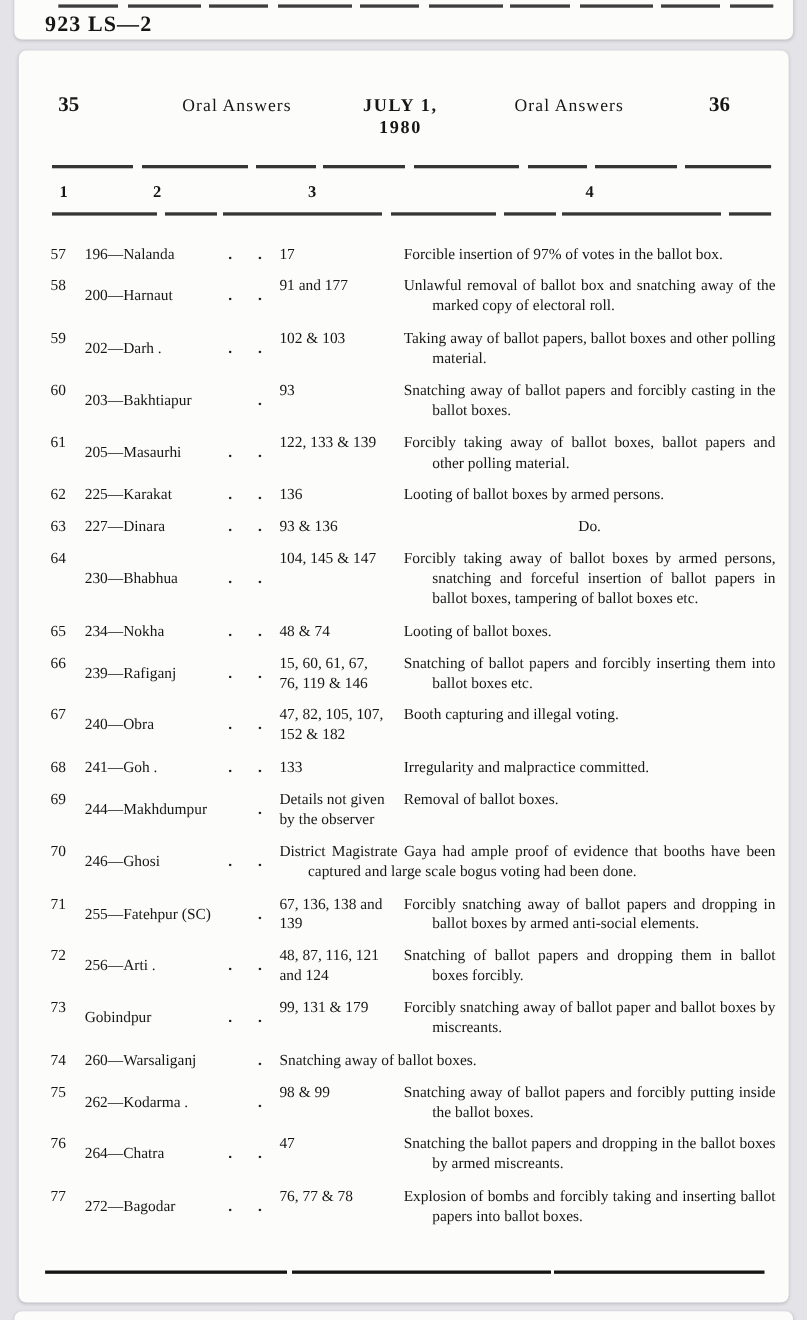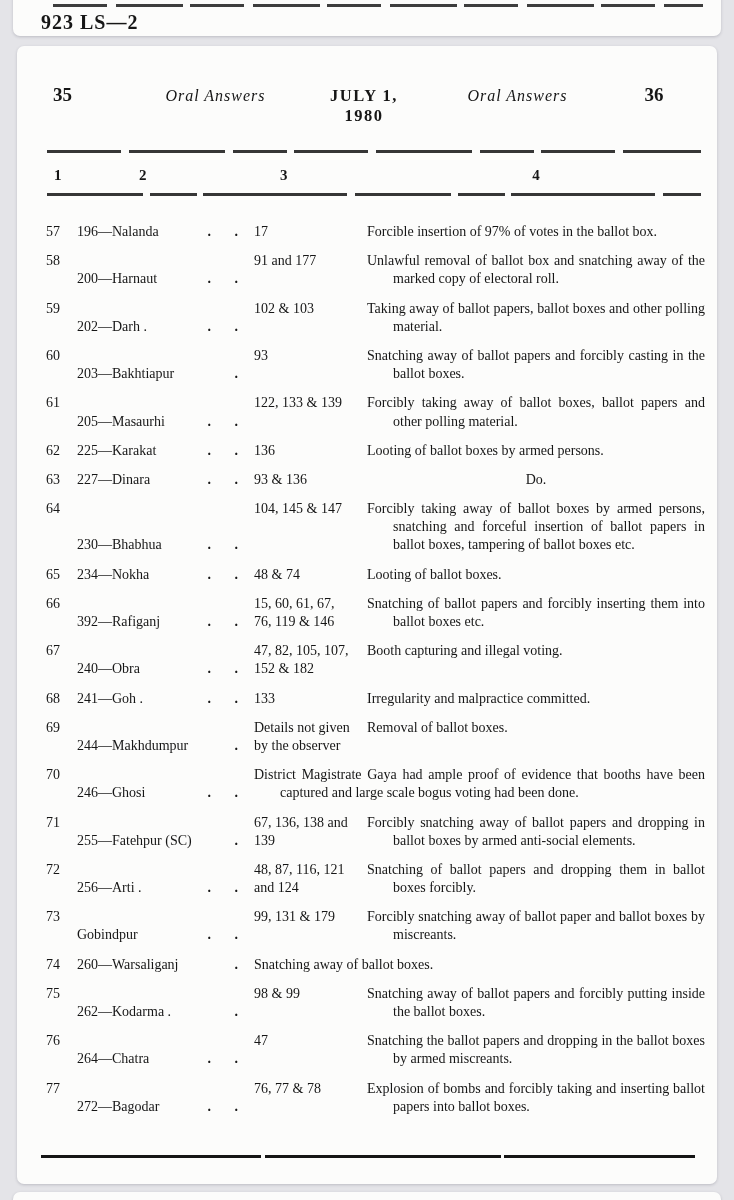--- a/index.html
+++ b/index.html
@@ -35,21 +35,21 @@
     top: 46px; left: 17px; right: 17px; height: 1138px;
     display: flex; flex-direction: column;
     padding: 0;
   }
   .page-header {
     display: flex; align-items: baseline;
     padding: 28px 34px 0 36px;
     font-size: 16px;
   }
   .pg-num { font-weight: bold; font-size: 19px; }
-  .running-title { font-style: italic; letter-spacing: 1px; }
+  .running-title { letter-spacing: 1px; }
   .center-date { font-weight: bold; letter-spacing: 1.5px; font-size: 16.5px; margin-top: 12px; }
   .ph-left    { width: 60px; }
   .ph-run1    { width: 205px; text-align: center; }
   .ph-date    { flex: 1; text-align: center; }
   .ph-run2    { width: 215px; text-align: center; }
   .ph-right   { width: 58px; text-align: center; }
 
   .rule-broken {
     height: 3px; margin: 24px 16px 0 30px;
     background: repeating-linear-gradient(90deg,
@@ -71,21 +71,21 @@
     font-size: 15px; font-weight: bold;
   }
   .cn1 { width: 31px;  padding-left: 8px; }
   .cn2 { width: 177px; padding-left: 62px; }
   .cn3 { width: 113px; padding-left: 26px; }
   .cn4 { flex: 1; text-align: center; }
 
   .rows { padding: 27px 12px 0 29px; }
   .row { display: flex; margin-bottom: 11px; font-size: 14px; line-height: 1.3; }
   .c1 { width: 31px; flex: none; }
-  .c2 { width: 177px; flex: none; display: flex; align-items: flex-end; padding-right: 10px; }
+  .c2 { width: 177px; flex: none; display: flex; align-items: center; padding-right: 10px; }
   .c2 .name { white-space: nowrap; }
   .c2 .dots { margin-left: auto; word-spacing: 20px; padding-right: 6px; font-weight: bold; }
   .c3 { width: 113px; flex: none; white-space: pre-line; padding-right: 6px; }
   .c4 { flex: 1; text-align: justify; padding-left: 26px; text-indent: -26px; }
   .c4.center { text-align: center; text-indent: 0; padding-left: 0; }
 
   .bottom-rule {
     margin: auto 22px 26px 24px;
     height: 3px;
     background: repeating-linear-gradient(90deg,
@@ -212,21 +212,21 @@
       <span class="name">234—Nokha</span>
       <span class="dots">. .</span>
     </span>
     <span class="c3">48 &amp; 74</span>
     <span class="c4">Looting of ballot boxes.</span>
   </div>
 
   <div class="row">
     <span class="c1">66</span>
     <span class="c2">
-      <span class="name">392—Rafiganj</span>
+      <span class="name">239—Rafiganj</span>
       <span class="dots">. .</span>
     </span>
     <span class="c3">15, 60, 61, 67,
 76, 119 &amp; 146</span>
     <span class="c4">Snatching of ballot papers and forcibly inserting them into ballot boxes etc.</span>
   </div>
 
   <div class="row">
     <span class="c1">67</span>
     <span class="c2">

